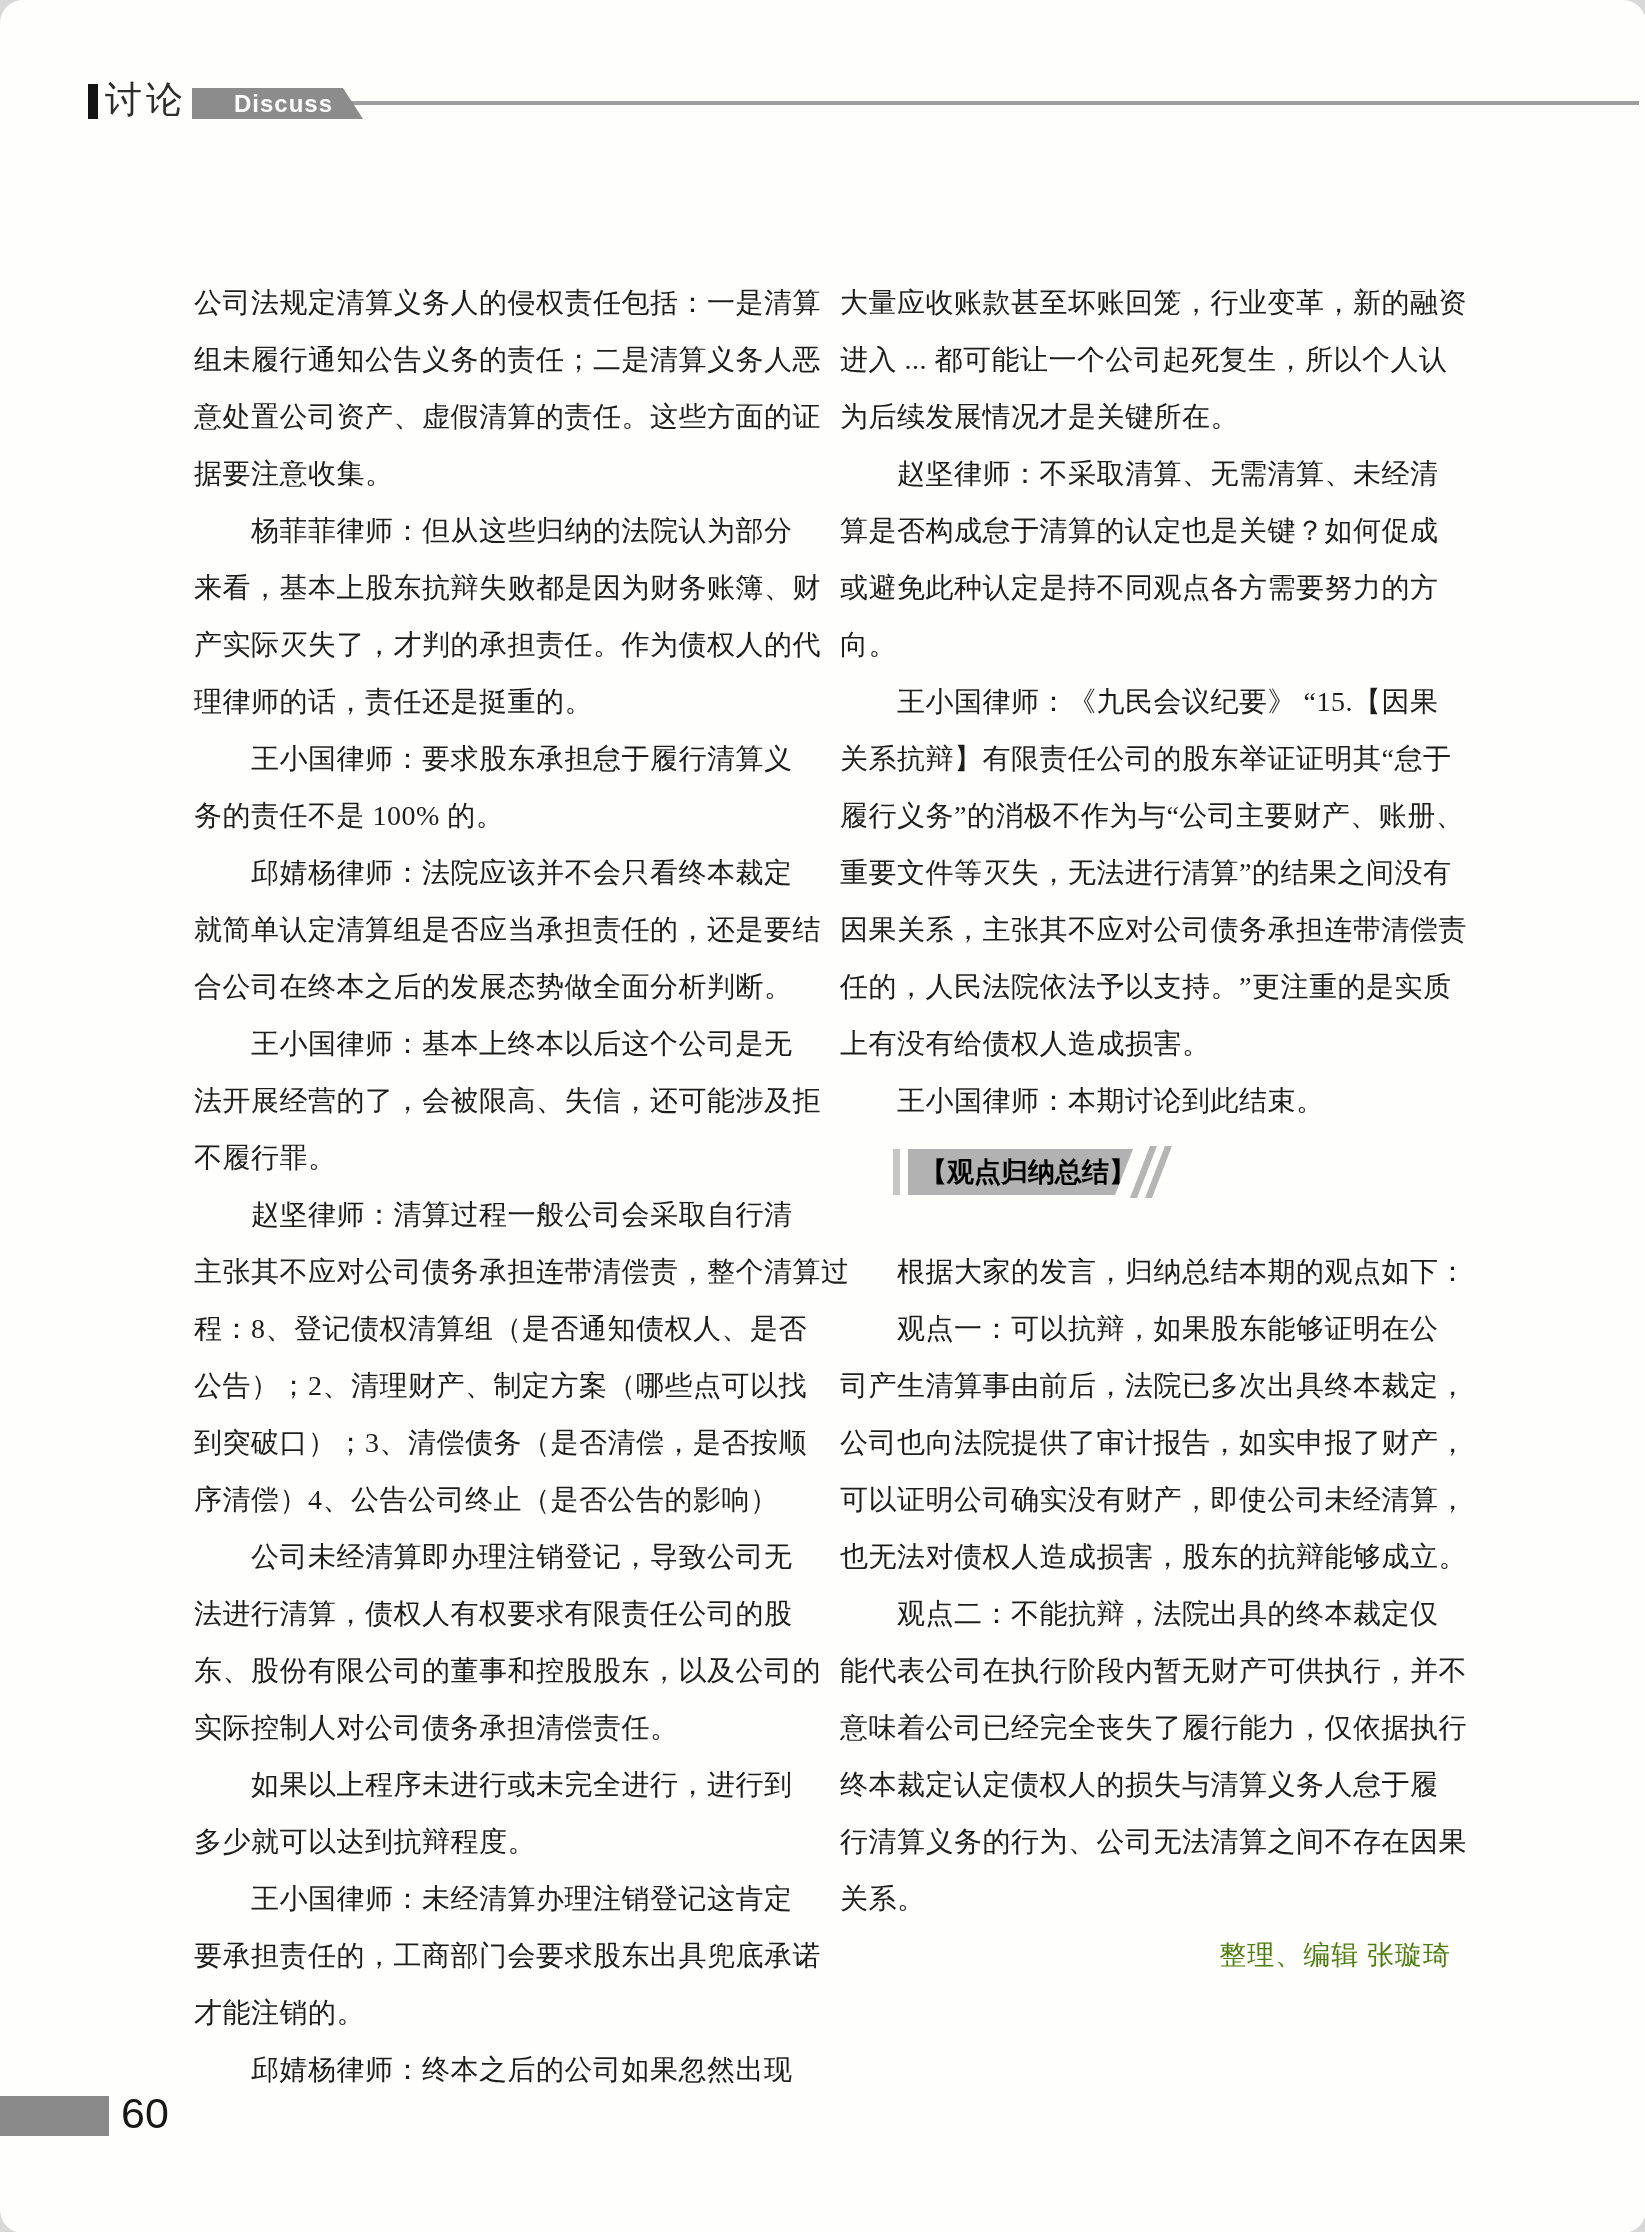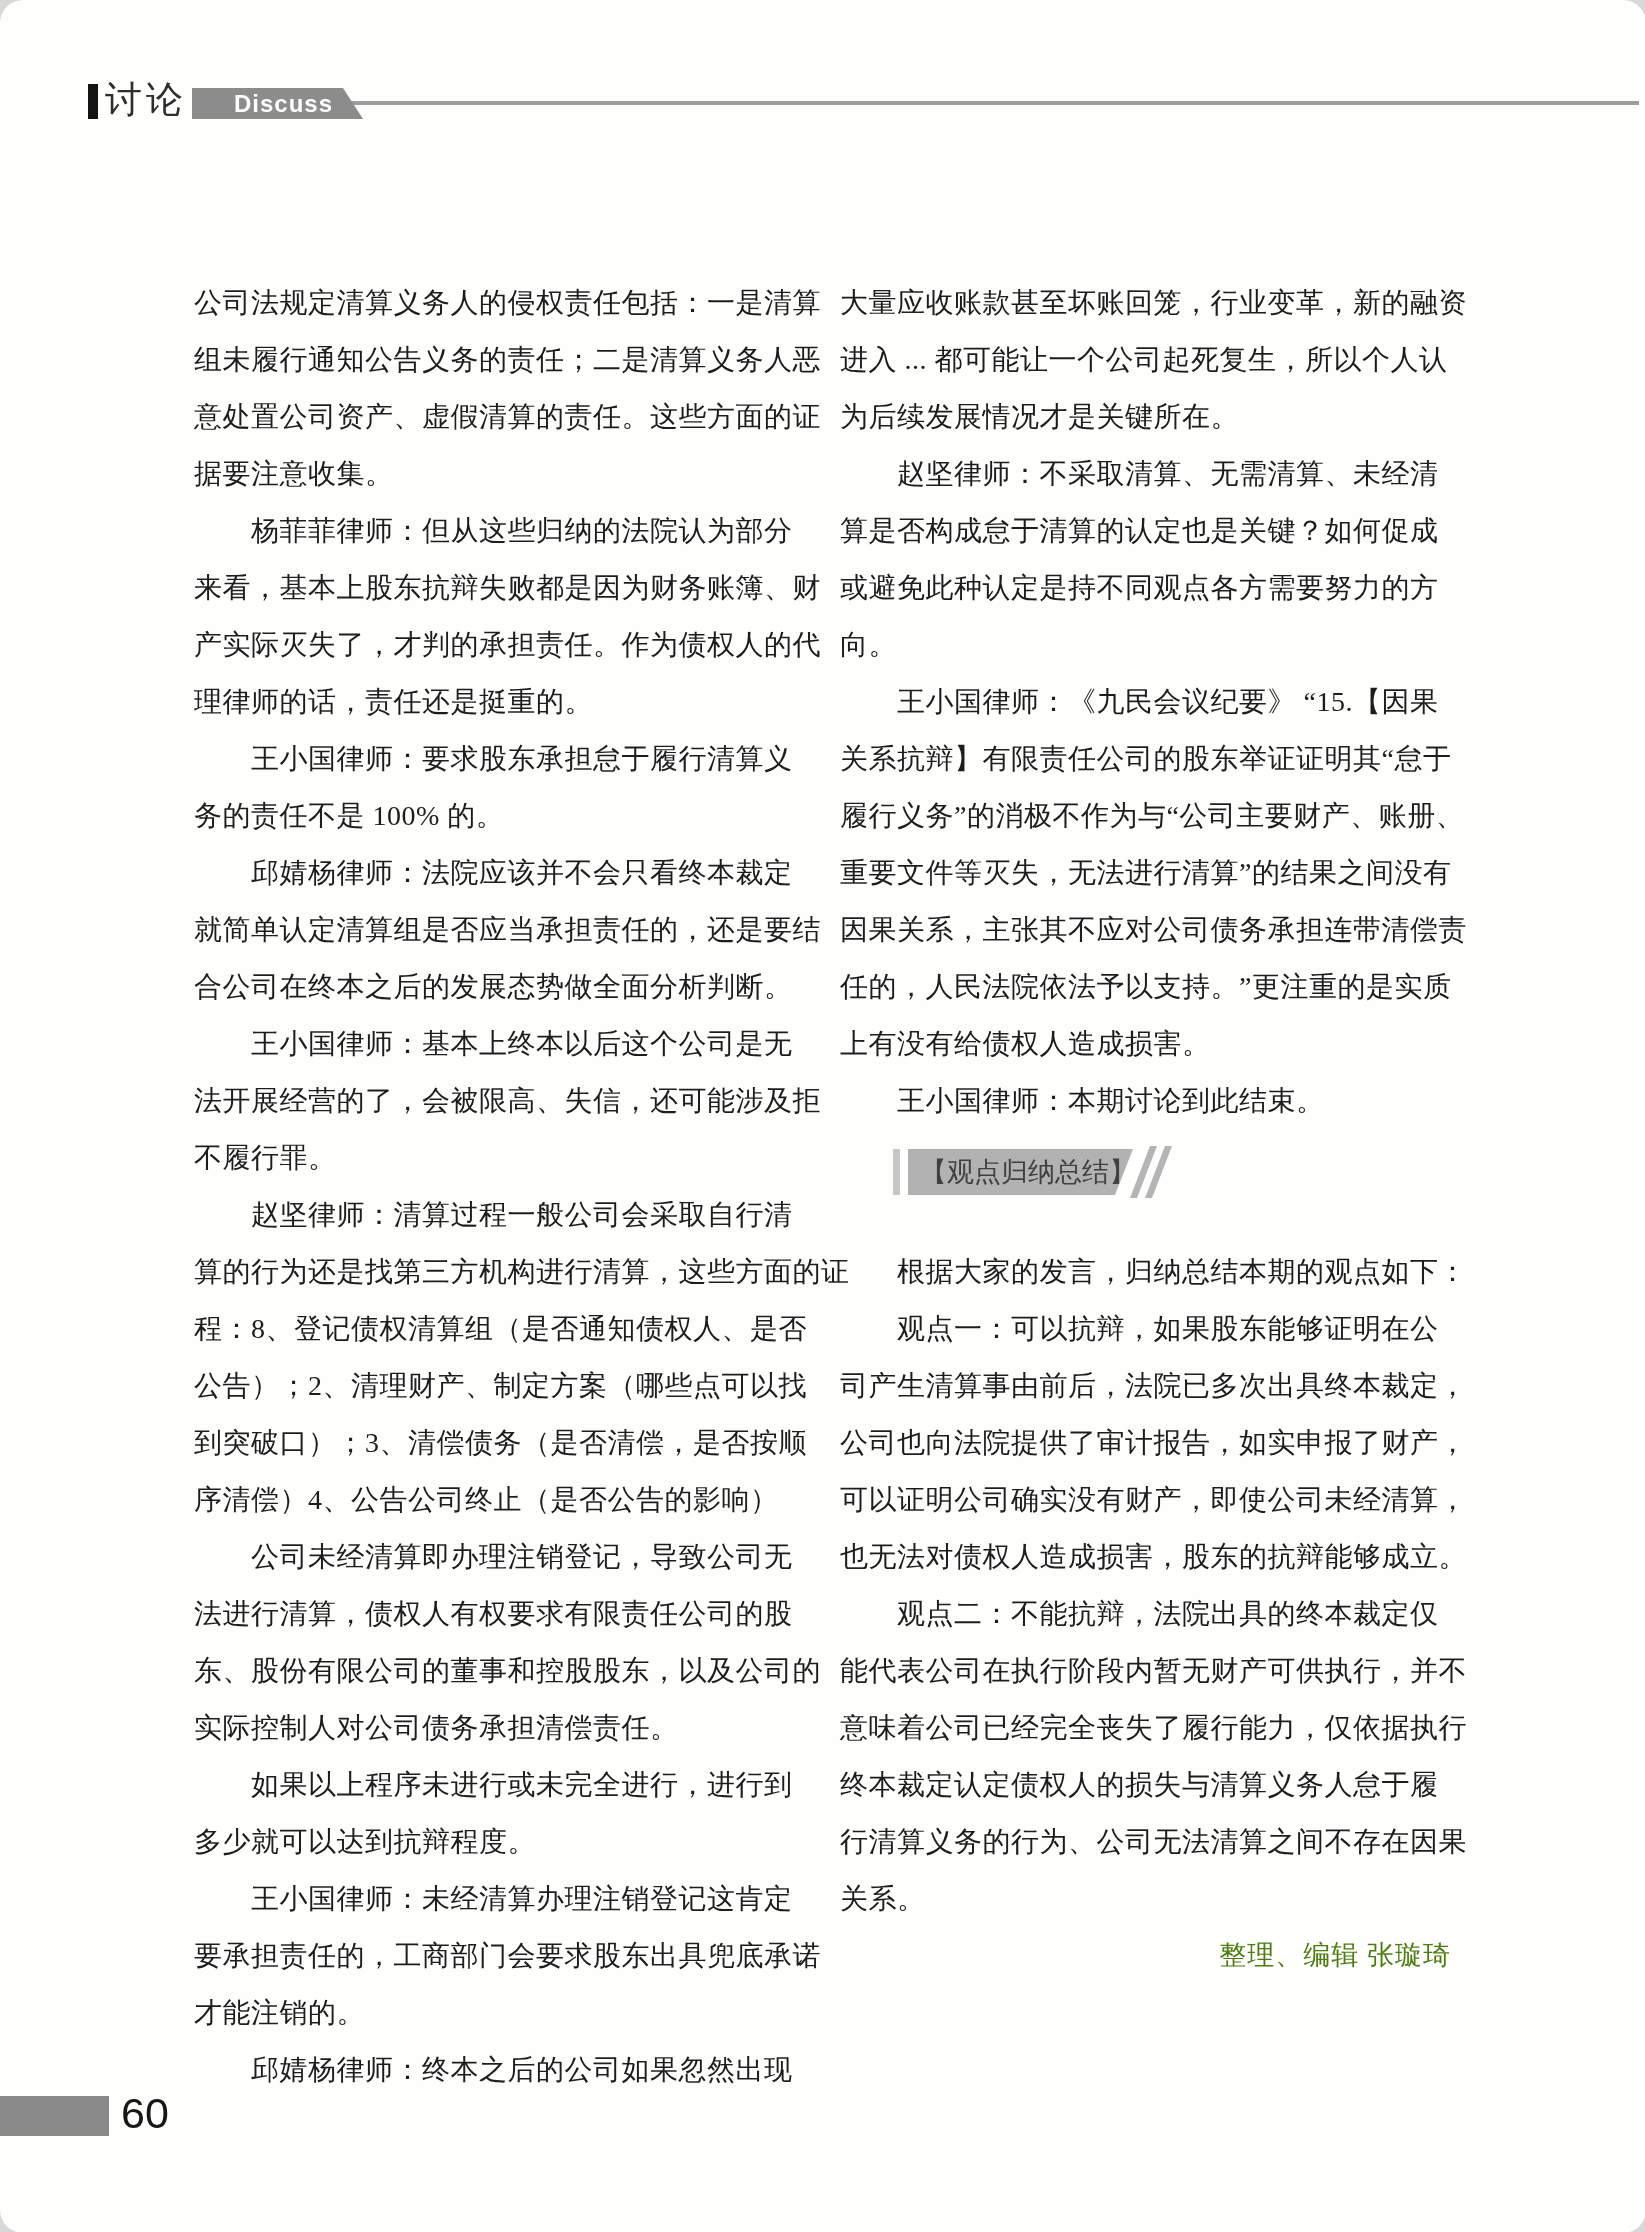--- a/index.html
+++ b/index.html
@@ -39,21 +39,21 @@
     white-space:nowrap;overflow:visible;
   }
   
   .sec{position:relative;width:100%;height:46px;margin-top:20px;}
   .sec-leftbar{position:absolute;left:53px;top:0;width:7px;height:46px;background:#c6c6c6;}
   .sec-titlebox{
     position:absolute;left:68px;top:0;width:225px;height:46px;
     background:#b2b2b2;
     clip-path:polygon(0 0, 100% 0, calc(100% - 18px) 100%, 0 100%);
     font-family:"Liberation Sans","DejaVu Sans",sans-serif;
-    font-weight:normal;font-size:27px;line-height:46px;color:#404040;
+    font-weight:bold;font-size:27px;line-height:46px;color:#000000;
     padding-left:12px;box-sizing:border-box;letter-spacing:0;
     white-space:nowrap;
   }
   .sec-stripe{position:absolute;top:-3px;width:7px;height:52px;background:#b5b5b5;transform:skewX(-21deg);}
   .sec-stripe.s1{left:300px;}
   .sec-stripe.s2{left:315px;}
   .after-box{margin-top:48px;text-align:right;}
   .byline{
     height:57px;line-height:57px;font-size:27px;letter-spacing:1px;
     text-align:right;padding-right:8px;color:#4d7c0f;white-space:nowrap;
@@ -87,21 +87,21 @@
     <div class="ln">理律师的话，责任还是挺重的。</div>
     <div class="ln">　　王小国律师：要求股东承担怠于履行清算义</div>
     <div class="ln">务的责任不是 100% 的。</div>
     <div class="ln">　　邱婧杨律师：法院应该并不会只看终本裁定</div>
     <div class="ln">就简单认定清算组是否应当承担责任的，还是要结</div>
     <div class="ln">合公司在终本之后的发展态势做全面分析判断。</div>
     <div class="ln">　　王小国律师：基本上终本以后这个公司是无</div>
     <div class="ln">法开展经营的了，会被限高、失信，还可能涉及拒</div>
     <div class="ln">不履行罪。</div>
     <div class="ln">　　赵坚律师：清算过程一般公司会采取自行清</div>
-    <div class="ln">算的行为还是找第三方机构进行清算，这些方面的证</div>
+    <div class="ln">主张其不应对公司债务承担连带清偿责，整个清算过</div>
     <div class="ln">程：8、登记债权清算组（是否通知债权人、是否</div>
     <div class="ln">公告）；2、清理财产、制定方案（哪些点可以找</div>
     <div class="ln">到突破口）；3、清偿债务（是否清偿，是否按顺</div>
     <div class="ln">序清偿）4、公告公司终止（是否公告的影响）</div>
     <div class="ln">　　公司未经清算即办理注销登记，导致公司无</div>
     <div class="ln">法进行清算，债权人有权要求有限责任公司的股</div>
     <div class="ln">东、股份有限公司的董事和控股股东，以及公司的</div>
     <div class="ln">实际控制人对公司债务承担清偿责任。</div>
     <div class="ln">　　如果以上程序未进行或未完全进行，进行到</div>
     <div class="ln">多少就可以达到抗辩程度。</div>

